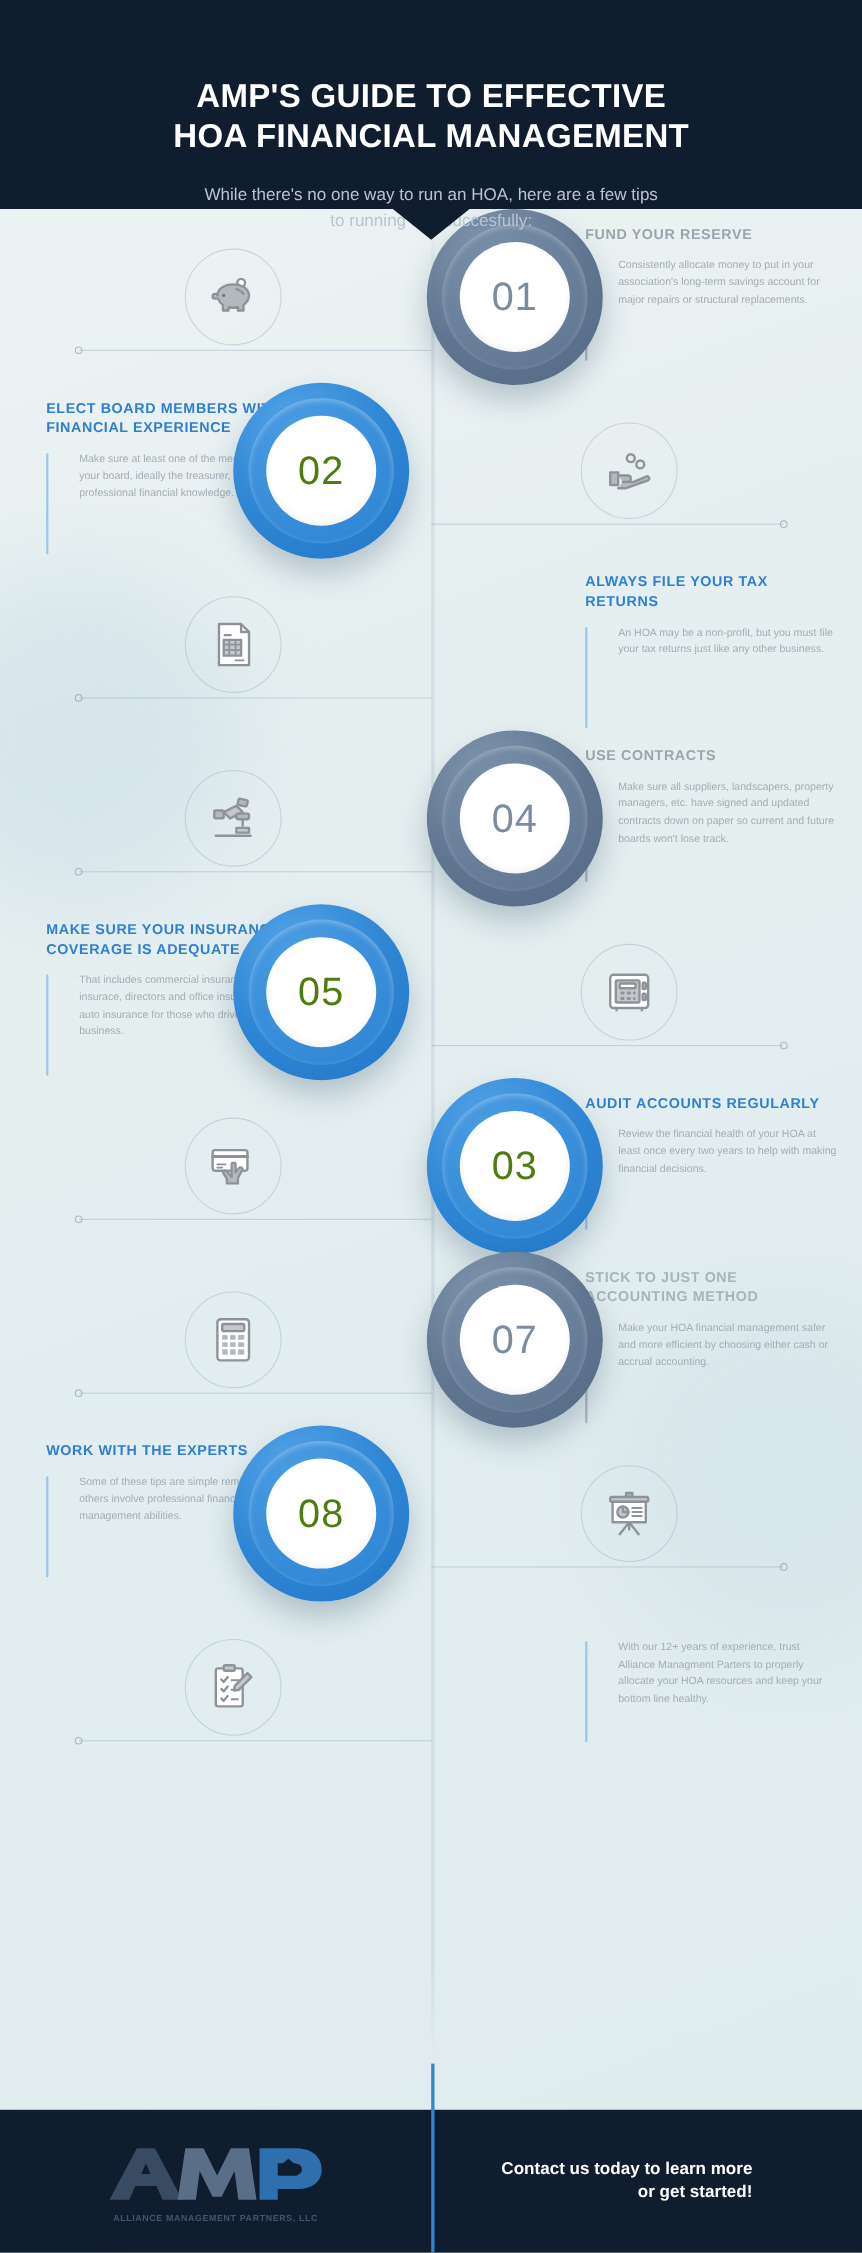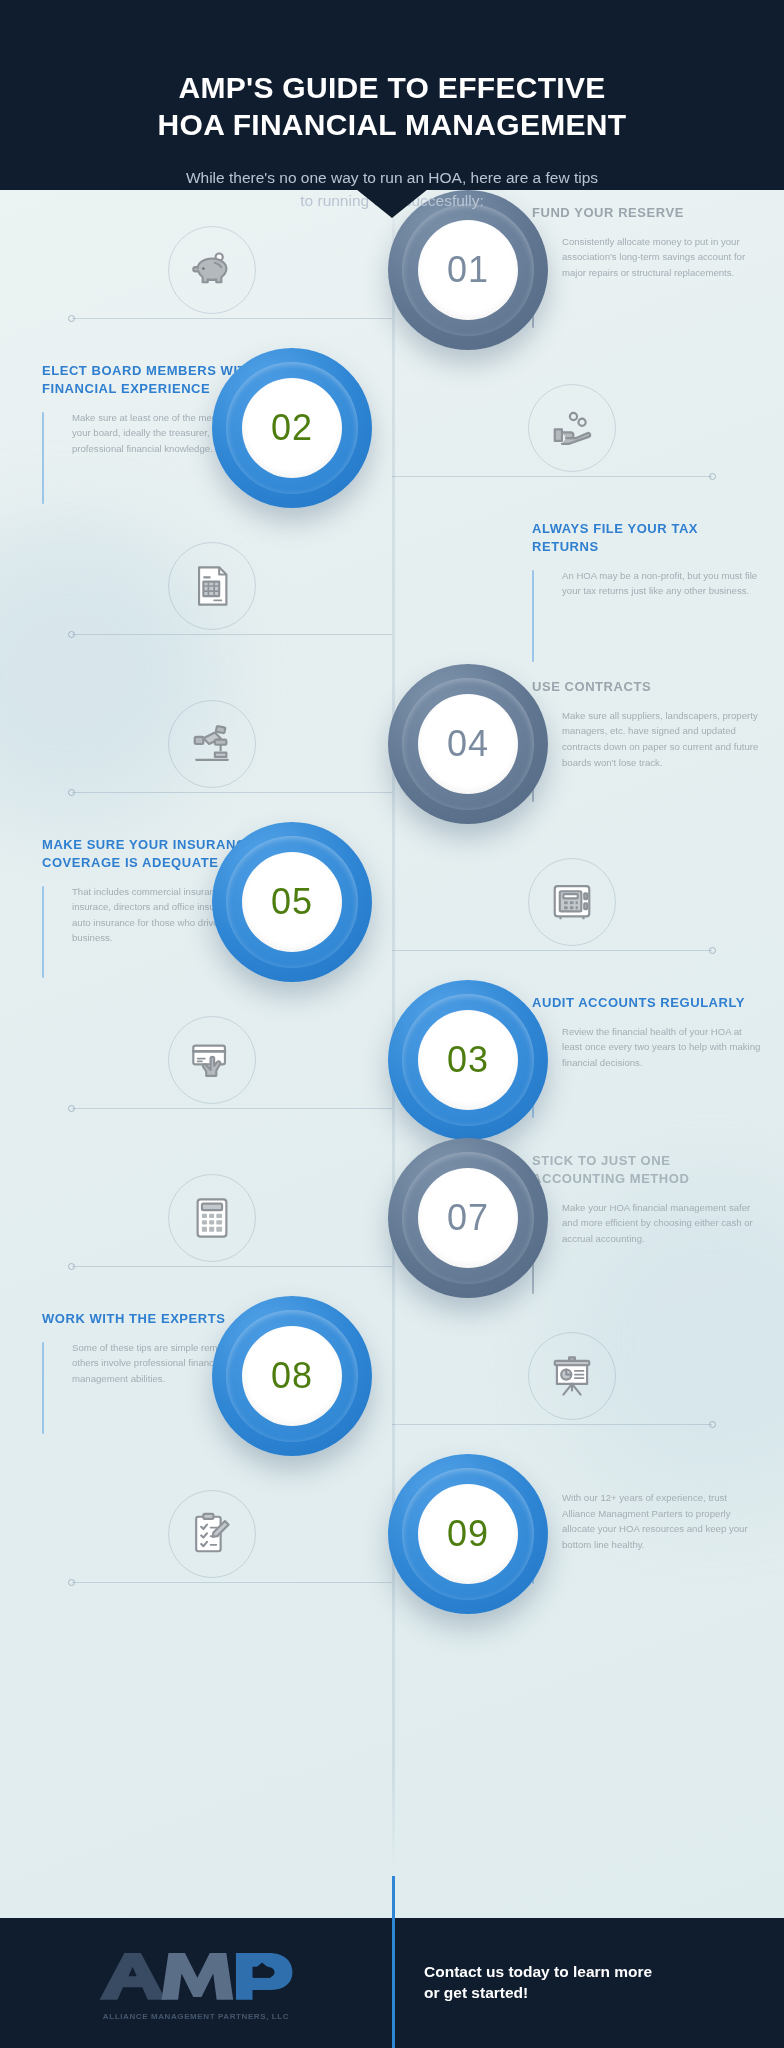--- a/index.html
+++ b/index.html
@@ -226,21 +226,21 @@
   .amp-tag {
     margin-top: 4px;
     font-size: 8px;
     letter-spacing: 0.6px;
     color: #45566c;
     font-weight: 700;
   }
   .cta-zone {
     width: 324px;
     padding: 0 32px;
-    text-align: left;
+    text-align: right;
   }
   .cta-zone p {
     color: #ffffff;
     font-size: 15.5px;
     font-weight: 700;
     line-height: 1.35;
   }
   .cta-zone p .ln { display: block; }
 
   
@@ -499,27 +499,20 @@
           <h3 class="c-blue">WORK WITH THE EXPERTS</h3>
           <div class="body-wrap">
             <div class="vbar v-blue"></div>
             <p>Some of these tips are simple reminders, others involve professional financial management abilities.</p>
           </div>
         </div>
       </div>
       <div class="step">
         <div class="connector to-left"></div>
         <div class="conn-dot left"></div>
-        <div class="medallion t-blue center-right">
-          <div class="ring-outer"></div>
-          <div class="ring-mid"></div>
-          <div class="ring-inner">
-            <span class="num">09</span>
-          </div>
-        </div>
         <div class="icon-bubble left">
           <svg viewBox="0 0 64 64" fill="none" stroke="#8d9399" stroke-width="3" stroke-linejoin="round" stroke-linecap="round">
             <rect x="10" y="8" width="34" height="48" rx="3" fill="#fff"></rect>
             <rect x="20" y="4" width="14" height="7" rx="2" fill="#c3c8cc"></rect>
             <path d="M17 22l3 3 5-6M17 34l3 3 5-6M17 46l3 3 5-6"></path>
             <path d="M30 23h10M30 35h10M30 47h8" stroke-width="2.4"></path>
             <path d="M50 14l5 5-16 16-6 1 1-6z" fill="#c3c8cc"></path>
           </svg>
         </div>
         <div class="txt right headless">

